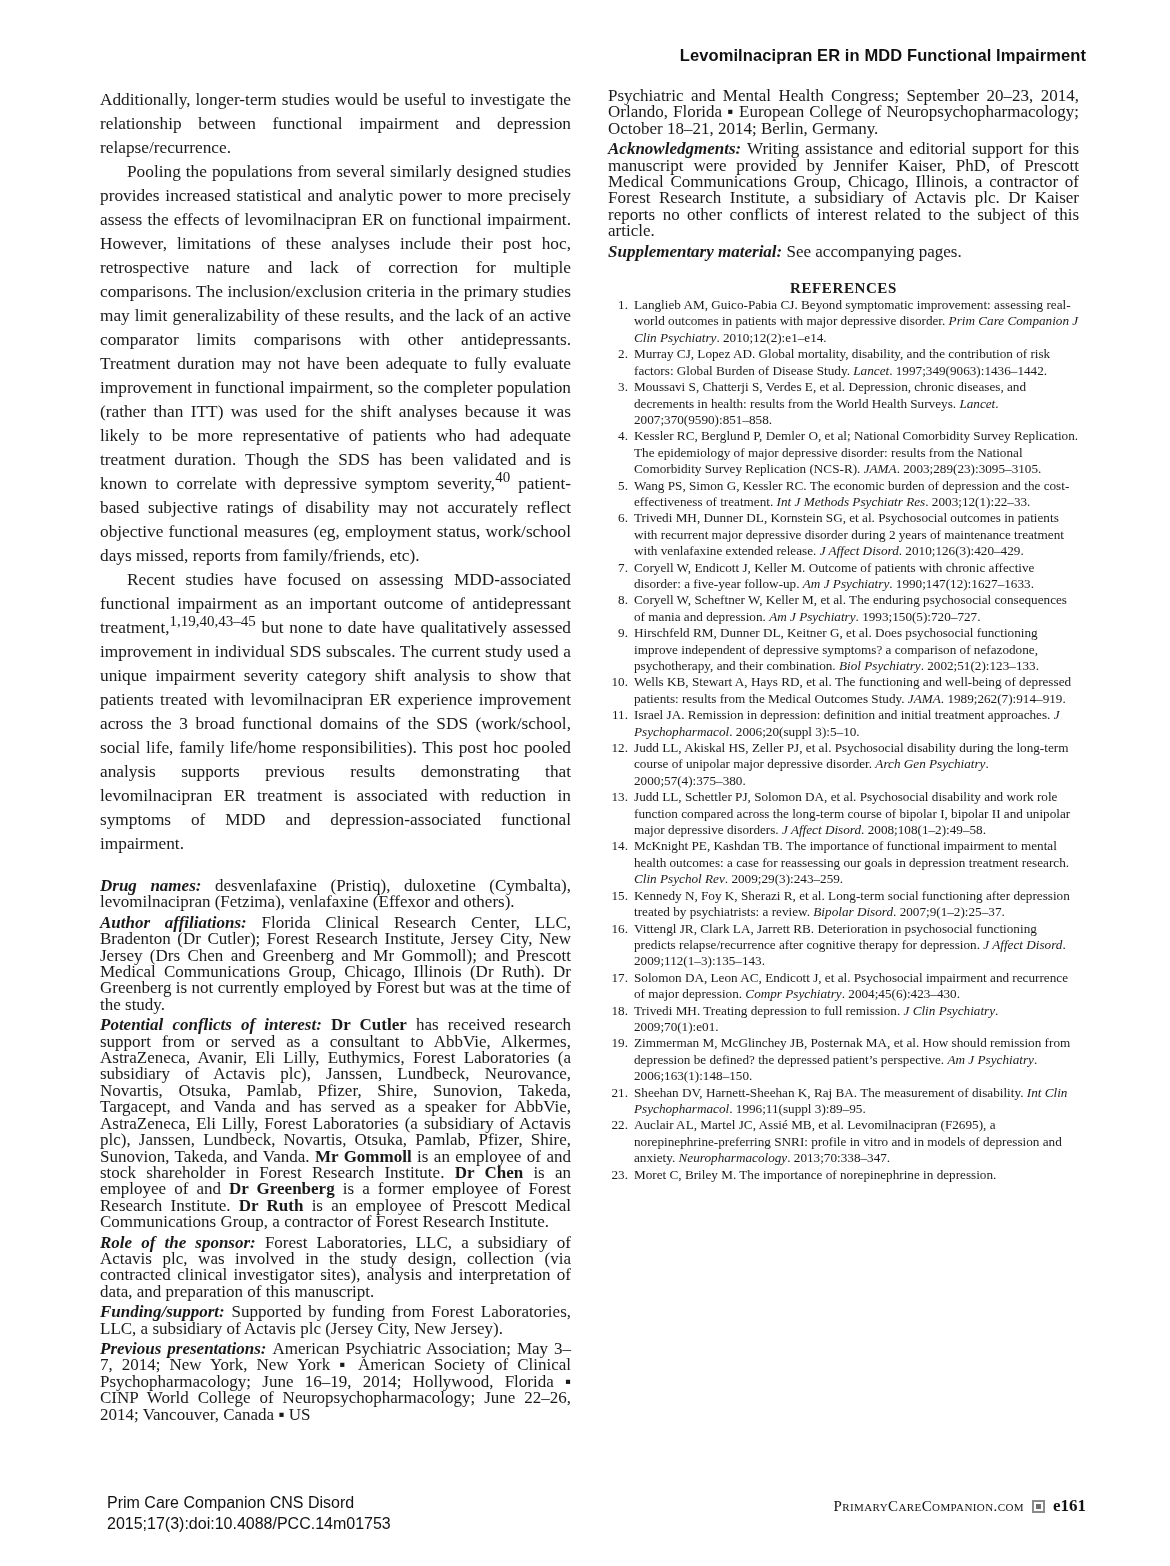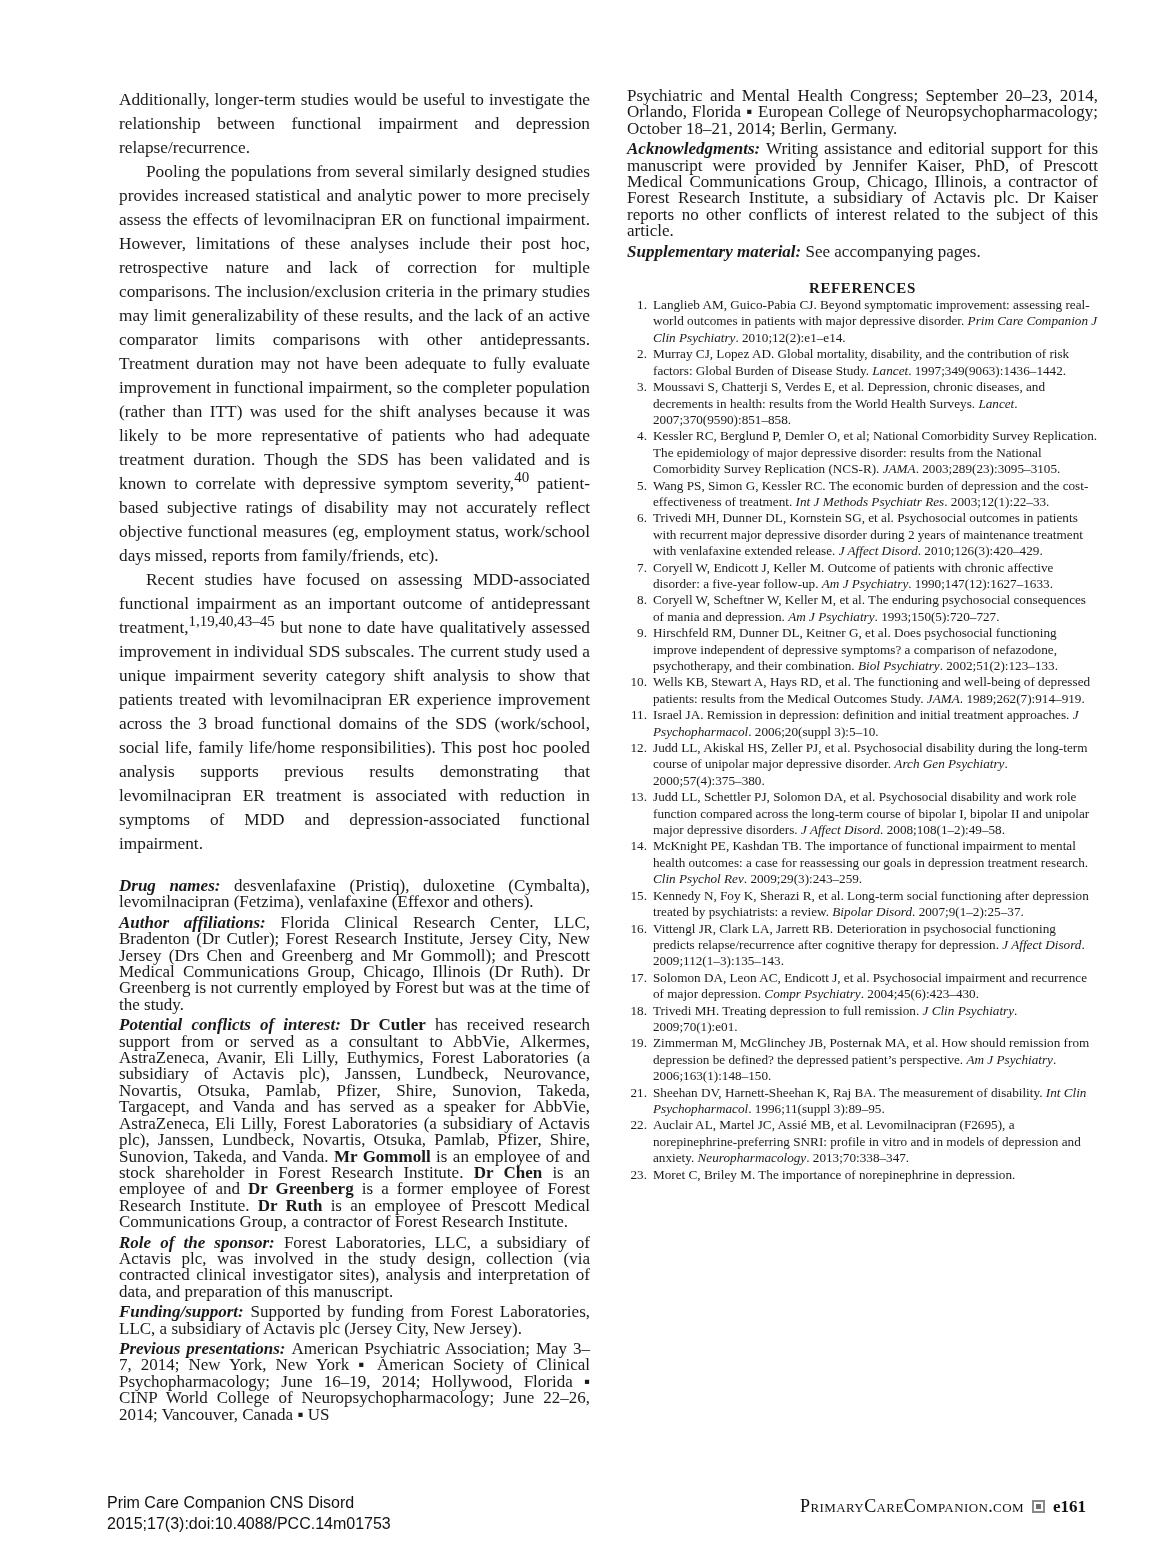--- a/index.html
+++ b/index.html
@@ -7,21 +7,21 @@
   body {
     width:1170px; height:1566px; background:#ffffff; color:#1a1a1a;
     font-family:"Liberation Serif", serif; position:relative; overflow:hidden;
   }
   .page { position:absolute; inset:0; }
   .running-head {
     position:absolute; top:46px; right:84px;
     font-family:"Liberation Sans", sans-serif; font-weight:600; font-size:16.5px; color:#111;
     letter-spacing:0.1px;
   }
-  .columns { position:absolute; top:88px; left:119px; width:979px; display:flex; gap:37px; }
+  .columns { position:absolute; top:88px; left:100px; width:979px; display:flex; gap:37px; }
   .col { width:471px; }
   
   .body-par {
     font-size:17.3px; line-height:24px; text-align:justify; hyphens:none;
   }
   .body-par.indent { text-indent:27px; }
   sup { font-size:15px; line-height:0; position:relative; vertical-align:baseline; top:-0.45em; }
   .it { font-style:italic; }
   .bd { font-weight:700; }
   
@@ -39,35 +39,36 @@
   
   .footer-left {
     position:absolute; left:107px; top:1492px;
     font-family:"Liberation Sans", sans-serif; font-size:16px; line-height:21px; color:#111;
   }
   .footer-right {
     position:absolute; right:84px; top:1496px;
     display:flex; align-items:center; gap:8px;
   }
   .footer-site {
-    font-family:"Liberation Serif", serif; font-variant:small-caps; font-size:18px;
+    font-family:"Liberation Serif", serif; font-variant:small-caps; font-size:15px;
     letter-spacing:0.4px; color:#111;
   }
   .page-icon {
     width:13px; height:13px; border:2px solid #8a8a8a; background:#fff;
     position:relative; display:inline-block;
   }
   .page-icon::after { content:""; position:absolute; inset:2px; background:#6f6f6f; }
   .footer-page { font-weight:700; font-size:17px; color:#111; }
 </style>
 </head>
 <body>
 
 <div class="page">
 
+  <div class="running-head">Levomilnacipran ER in MDD Functional Impairment</div>
 
   <div class="columns">
     <div class="col">
       <div id="body-pars">
           <p class="body-par"><span>Additionally, longer-term studies would be useful to investigate the relationship between functional impairment and depression relapse/recurrence.</span></p>
           <p class="body-par indent"><span>Pooling the populations from several similarly designed studies provides increased statistical and analytic power to more precisely assess the effects of levomilnacipran ER on functional impairment. However, limitations of these analyses include their post hoc, retrospective nature and lack of correction for multiple comparisons. The inclusion/exclusion criteria in the primary studies may limit generalizability of these results, and the lack of an active comparator limits comparisons with other antidepressants. Treatment duration may not have been adequate to fully evaluate improvement in functional impairment, so the completer population (rather than ITT) was used for the shift analyses because it was likely to be more representative of patients who had adequate treatment duration. Though the SDS has been validated and is known to correlate with depressive symptom severity,</span><sup>40</sup><span> patient-based subjective ratings of disability may not accurately reflect objective functional measures (eg, employment status, work/school days missed, reports from family/friends, etc).</span></p>
           <p class="body-par indent"><span>Recent studies have focused on assessing MDD-associated functional impairment as an important outcome of antidepressant treatment,</span><sup>1,19,40,43–45</sup><span> but none to date have qualitatively assessed improvement in individual SDS subscales. The current study used a unique impairment severity category shift analysis to show that patients treated with levomilnacipran ER experience improvement across the 3 broad functional domains of the SDS (work/school, social life, family life/home responsibilities). This post hoc pooled analysis supports previous results demonstrating that levomilnacipran ER treatment is associated with reduction in symptoms of MDD and depression-associated functional impairment.</span></p>
         </div>
       <div id="left-notes" class="notes">
           <p class="note-par"><span class="bd it">Drug names: </span><span>desvenlafaxine (Pristiq), duloxetine (Cymbalta), levomilnacipran (Fetzima), venlafaxine (Effexor and others).</span></p>

